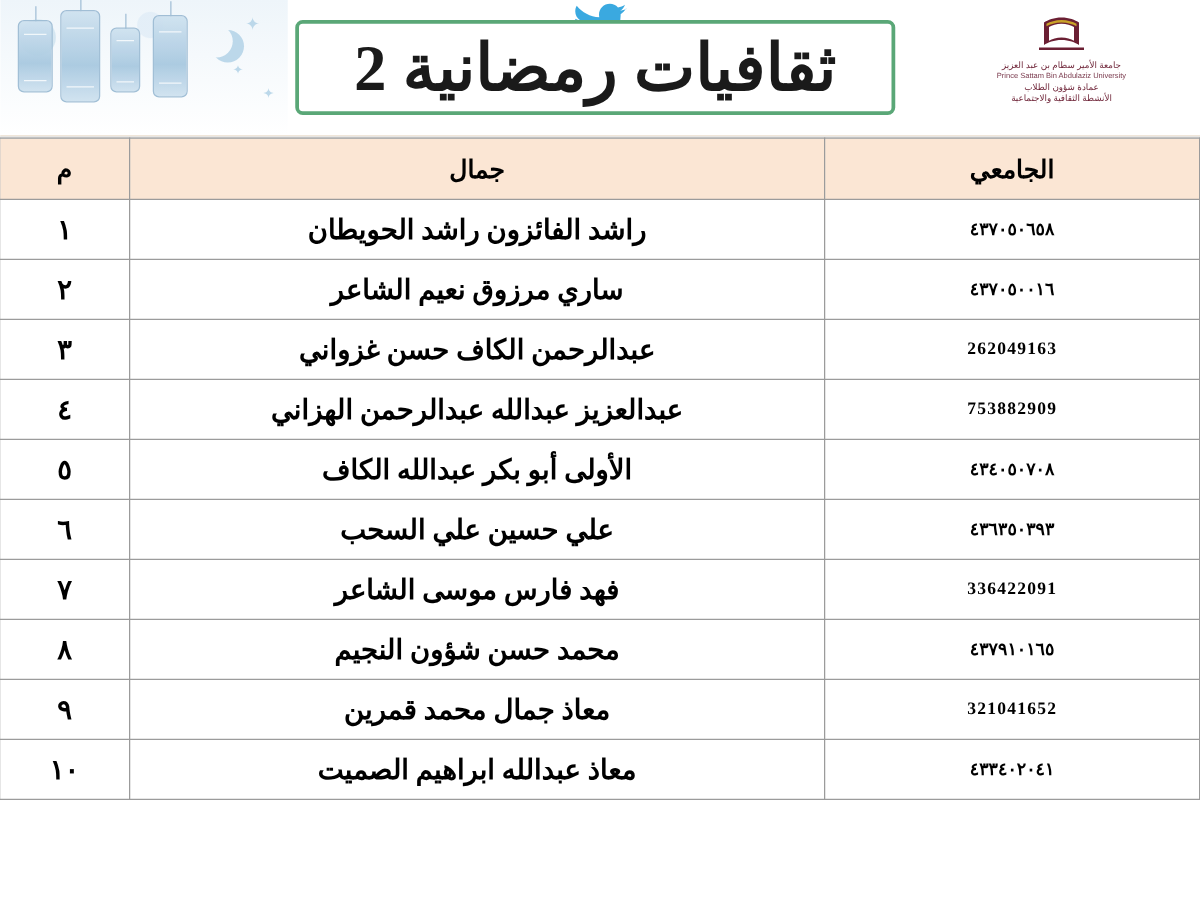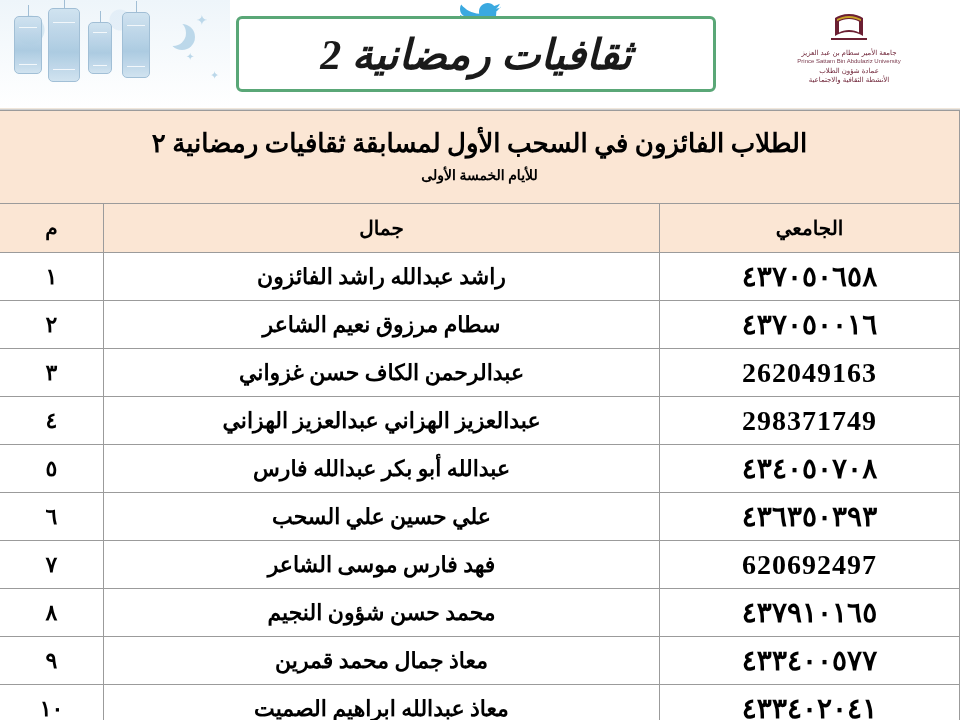--- a/index.html
+++ b/index.html
@@ -84,26 +84,25 @@
     width: 480px; height: 76px;
     background: #ffffff;
     border: 3px solid #5aa777;
     border-radius: 6px;
     box-sizing: border-box;
     display: flex;
     align-items: center;
     justify-content: center;
   }
   .title-plate .title-text {
-    font-size: 42px;
+    font-size: 52px;
     font-weight: bold;
     color: #1a1a1a;
     letter-spacing: 0;
     white-space: nowrap;
-    font-style: italic;
   }
   .bird {
     position: absolute;
     left: 455px;
     top: 2px;
     width: 48px; height: 34px;
     color: #3aa9e0;
   }
   .logo {
     position: absolute;
@@ -173,21 +172,21 @@
   .col-name { width: 556px; }
   .col-num  { width: 104px; }
 
   tbody td {
     height: 45px;
     font-size: 22px;
     font-weight: bold;
     background: #ffffff;
   }
   tbody td.id-cell {
-    font-size: 28px;
+    font-size: 14px;
     letter-spacing: 1px;
   }
   tbody td.num-cell {
     font-size: 22px;
   }
 </style>
 </head>
 <body>
 
 <div class="banner">
@@ -226,74 +225,68 @@
 
 <div class="sheet">
   <table class="winners">
     <colgroup>
       <col class="col-id">
       <col class="col-name">
       <col class="col-num">
     </colgroup>
     <thead>
       <tr>
-        <th class="caption-cell" colspan="3">
-          <span class="caption-main">الطلاب الفائزون في السحب الأول لمسابقة ثقافيات رمضانية ٢</span>
-          <span class="caption-sub">للأيام الخمسة الأولى</span>
-        </th>
-      </tr>
-      <tr>
         <th>الجامعي</th>
         <th>جمال</th>
         <th>م</th>
       </tr>
     </thead>
     <tbody>
       <tr>
         <td class="id-cell">٤٣٧٠٥٠٦٥٨</td>
-        <td class="name-cell">راشد عبدالله راشد الفائزون</td>
+        <td class="name-cell">راشد الفائزون راشد الحويطان</td>
         <td class="num-cell">١</td>
       </tr>
       <tr>
         <td class="id-cell">٤٣٧٠٥٠٠١٦</td>
-        <td class="name-cell">سطام مرزوق نعيم الشاعر</td>
+        <td class="name-cell">ساري مرزوق نعيم الشاعر</td>
         <td class="num-cell">٢</td>
       </tr>
       <tr>
         <td class="id-cell">262049163</td>
         <td class="name-cell">عبدالرحمن الكاف حسن غزواني</td>
         <td class="num-cell">٣</td>
       </tr>
       <tr>
-        <td class="id-cell">298371749</td>
-        <td class="name-cell">عبدالعزيز الهزاني عبدالعزيز الهزاني</td>
+        <td class="id-cell">753882909</td>
+        <td class="name-cell">عبدالعزيز عبدالله عبدالرحمن الهزاني</td>
         <td class="num-cell">٤</td>
       </tr>
       <tr>
         <td class="id-cell">٤٣٤٠٥٠٧٠٨</td>
-        <td class="name-cell">عبدالله أبو بكر عبدالله فارس</td>
+        <td class="name-cell">الأولى أبو بكر عبدالله الكاف</td>
         <td class="num-cell">٥</td>
       </tr>
       <tr>
         <td class="id-cell">٤٣٦٣٥٠٣٩٣</td>
         <td class="name-cell">علي حسين علي السحب</td>
         <td class="num-cell">٦</td>
       </tr>
       <tr>
-        <td class="id-cell">620692497</td>
+        <td class="id-cell">336422091</td>
         <td class="name-cell">فهد فارس موسى الشاعر</td>
         <td class="num-cell">٧</td>
       </tr>
       <tr>
         <td class="id-cell">٤٣٧٩١٠١٦٥</td>
         <td class="name-cell">محمد حسن شؤون النجيم</td>
         <td class="num-cell">٨</td>
       </tr>
       <tr>
-        <td class="id-cell">٤٣٣٤٠٠٥٧٧</td>
+        <td class="id-cell">321041652</td>
         <td class="name-cell">معاذ جمال محمد قمرين</td>
         <td class="num-cell">٩</td>
       </tr>
       <tr>
         <td class="id-cell">٤٣٣٤٠٢٠٤١</td>
         <td class="name-cell">معاذ عبدالله ابراهيم الصميت</td>
         <td class="num-cell">١٠</td>
       </tr>
     </tbody>
   </table>

